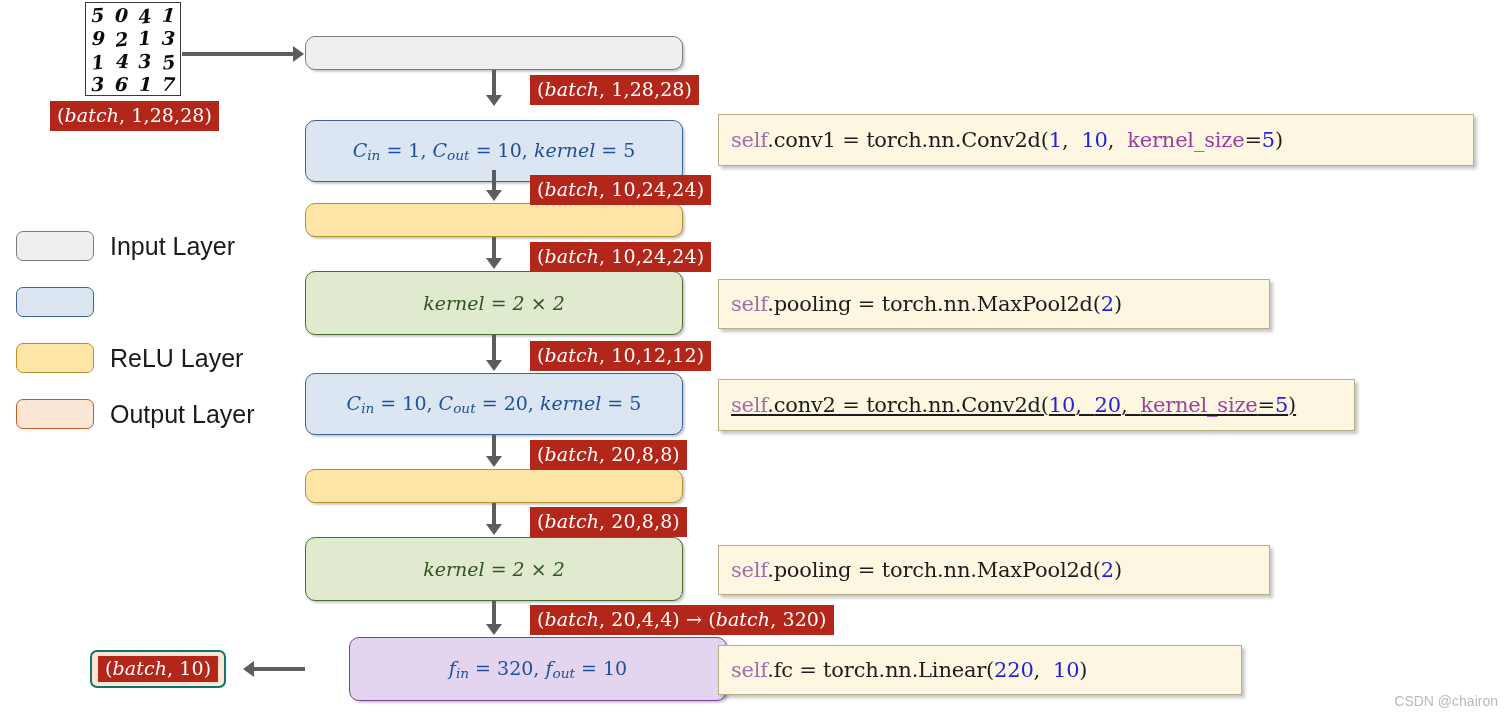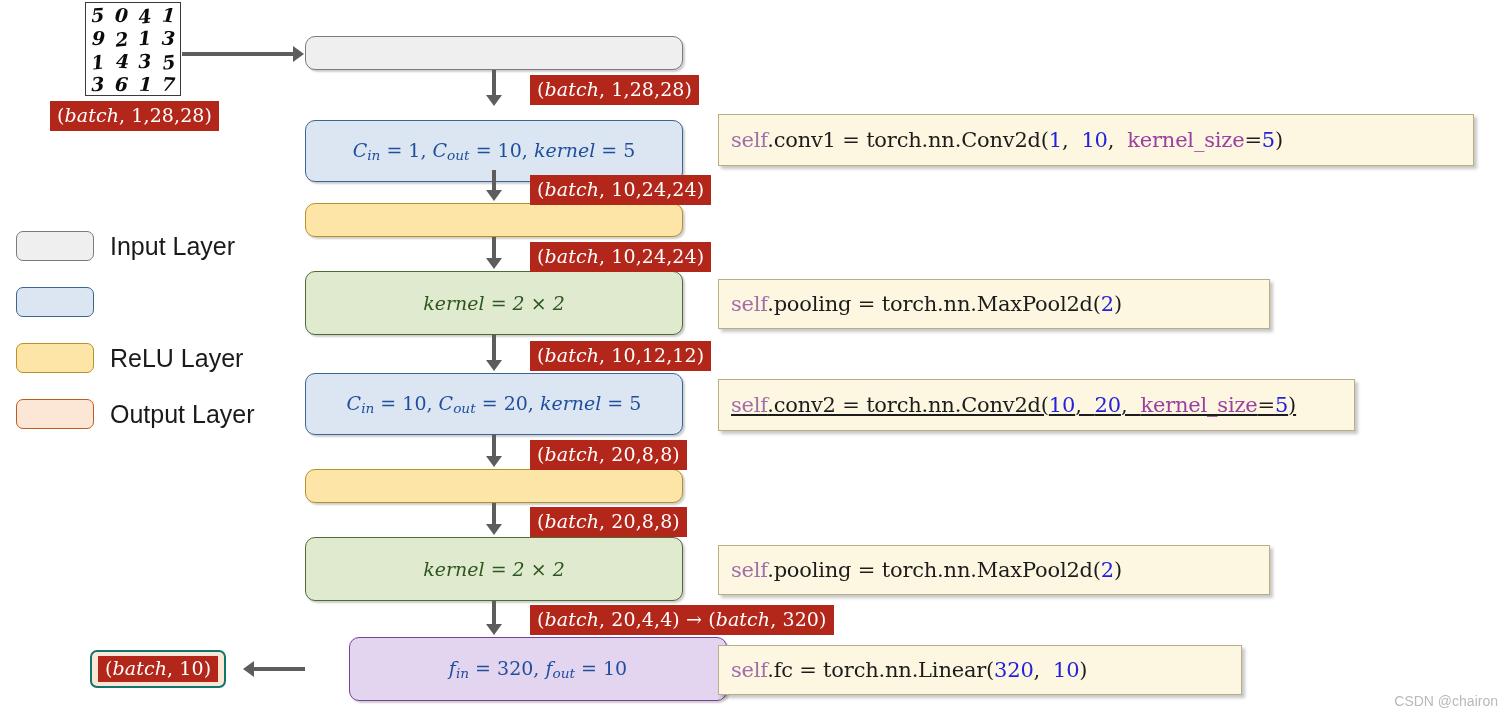--- a/index.html
+++ b/index.html
@@ -290,21 +290,21 @@
 
 <div class="abs code-box" style="left:718px; top:379px; width:637px; height:52px;text-decoration:underline;">
   <span><span class="tok-self">self</span>.conv2 = torch.nn.Conv2d(<span class="tok-num">10</span>,  <span class="tok-num">20</span>,  <span class="tok-kw">kernel_size</span>=<span class="tok-num">5</span>)</span>
 </div>
 
 <div class="abs code-box" style="left:718px; top:545px; width:552px; height:50px;">
   <span><span class="tok-self">self</span>.pooling = torch.nn.MaxPool2d(<span class="tok-num">2</span>)</span>
 </div>
 
 <div class="abs code-box" style="left:718px; top:645px; width:524px; height:50px;">
-  <span><span class="tok-self">self</span>.fc = torch.nn.Linear(<span class="tok-num">320</span>,  <span class="tok-num">10</span>)</span>
+  <span><span class="tok-self">self</span>.fc = torch.nn.Linear(<span class="tok-num">220</span>,  <span class="tok-num">10</span>)</span>
 </div>
 
 <div class="abs" id="legend">
   <div class="legend-row">
     <span class="legend-swatch sw-input"></span>
     <span class="legend-label">Input Layer</span>
   </div>
   <div class="legend-row">
     <span class="legend-swatch sw-conv"></span>
   </div>

